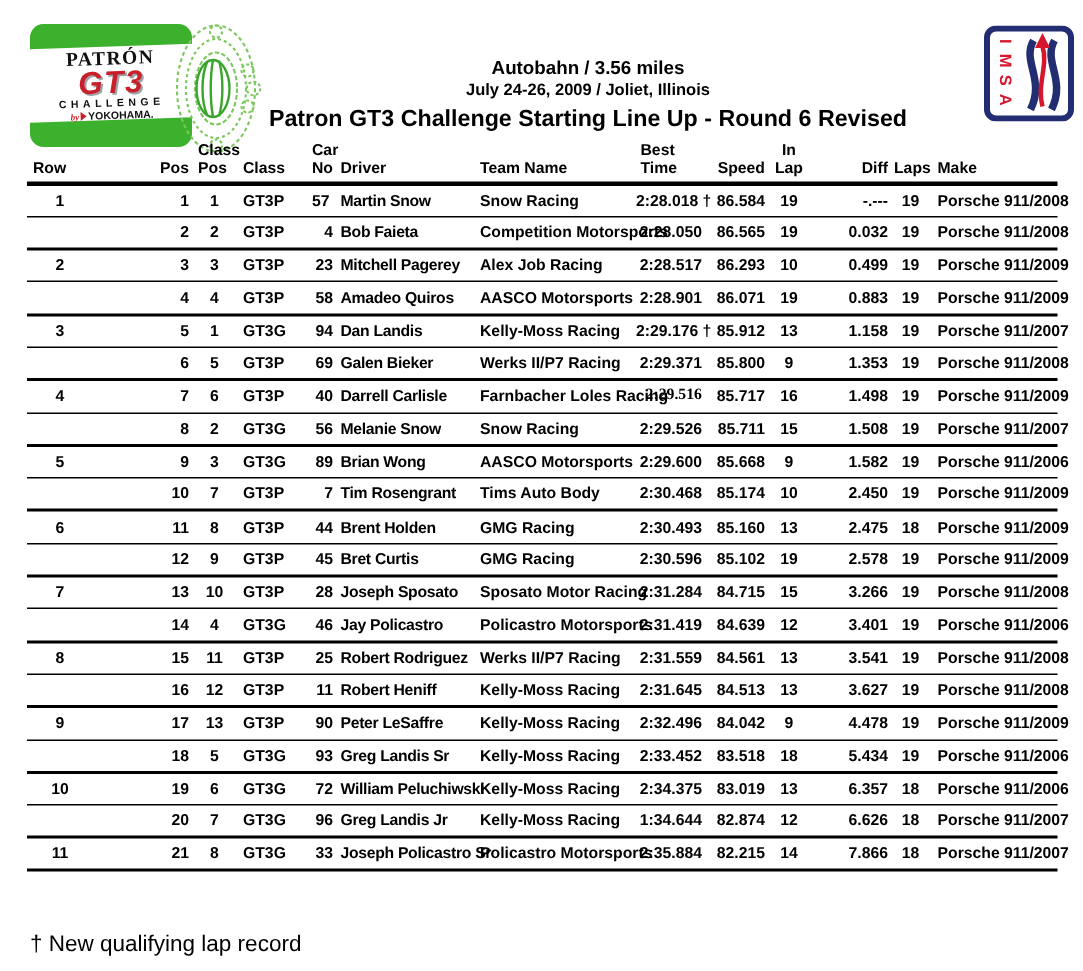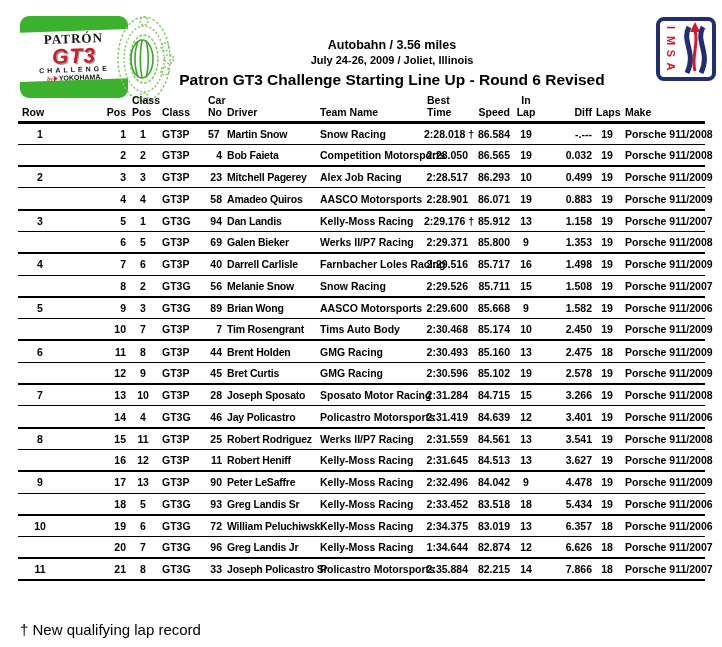--- a/index.html
+++ b/index.html
@@ -262,21 +262,21 @@
           <td class="col-make" style="text-align: left; padding: 0px 0px 0px 5px;">Porsche 911/2008</td>
         </tr>
         <tr class="thin">
           <td class="col-row" style="text-align: center;">4</td>
           <td class="col-pos" style="text-align: right;">7</td>
           <td class="col-class_pos" style="text-align: center;">6</td>
           <td class="col-class" style="text-align: left; padding: 0px 0px 0px 4px;">GT3P</td>
           <td class="col-car_no" style="text-align: right;">40</td>
           <td class="col-driver" style="text-align: left; padding: 0px 0px 0px 3px;">Darrell Carlisle</td>
           <td class="col-team" style="text-align: left; padding: 0px 0px 0px 2px;">Farnbacher Loles Racing</td>
-          <td class="col-best_time" style="text-align: right;">2:29.516</td>
+          <td class="col-best_time" style="text-align: right; font-family: Liberation Serif, serif;">2:29.516</td>
           <td class="col-speed" style="text-align: right;">85.717</td>
           <td class="col-in_lap" style="text-align: center;">16</td>
           <td class="col-diff" style="text-align: right;">1.498</td>
           <td class="col-laps" style="text-align: center;">19</td>
           <td class="col-make" style="text-align: left; padding: 0px 0px 0px 5px;">Porsche 911/2009</td>
         </tr>
         <tr class="thick">
           <td class="col-row" style="text-align: center;"></td>
           <td class="col-pos" style="text-align: right;">8</td>
           <td class="col-class_pos" style="text-align: center;">2</td>

